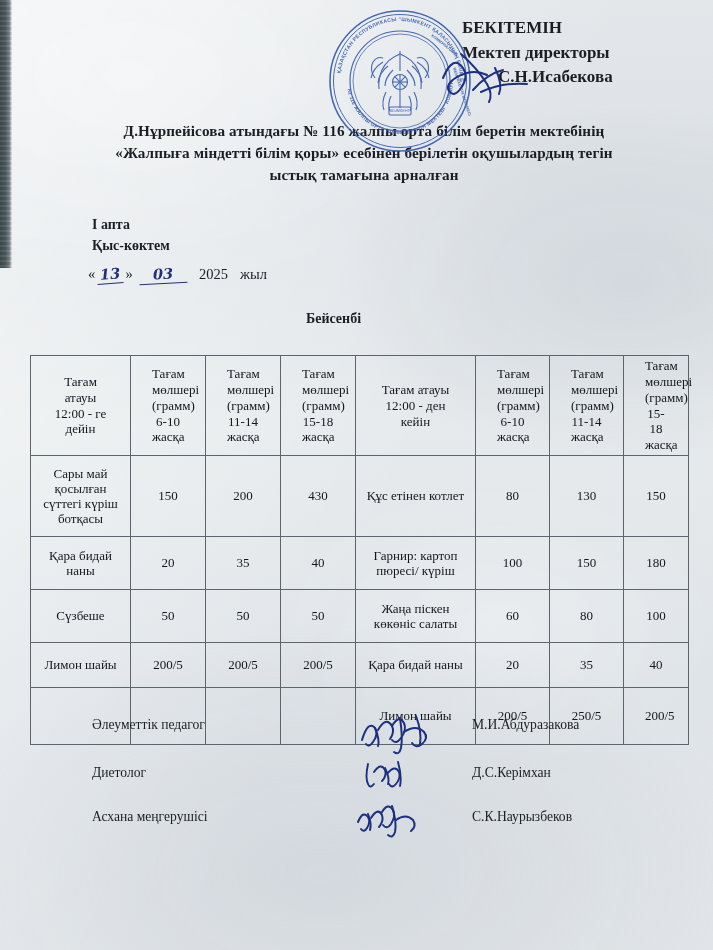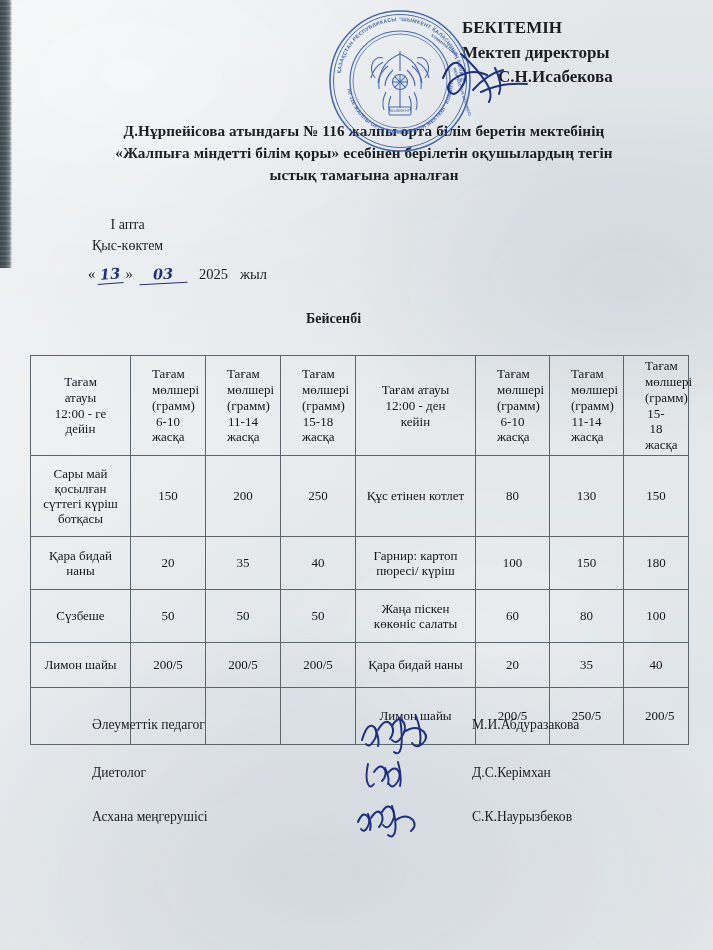--- a/index.html
+++ b/index.html
@@ -101,24 +101,23 @@
     letter-spacing: .1px;
     padding: 0 58px;
   }
   .title .line4 { letter-spacing: .6px; }
 
   
   .weekinfo {
     position: absolute;
     left: 92px;
     top: 214px;
-    font-weight: normal;
+    font-weight: bold;
     font-size: 14px;
     line-height: 1.5;
-    text-align: center;
   }
   .dateline {
     position: absolute;
     left: 88px;
     top: 265px;
     font-size: 14.5px;
     display: flex;
     align-items: baseline;
     gap: 2px;
     white-space: nowrap;
@@ -374,21 +373,21 @@
               <div>15-18</div>
               <div>жасқа</div>
             </th>
           </tr>
         </thead>
         <tbody>
           <tr class="r1">
             <td class="name">Сары май қосылған сүттегі күріш ботқасы</td>
             <td>150</td>
             <td>200</td>
-            <td>250</td>
+            <td>430</td>
             <td class="name">Құс етінен котлет</td>
             <td>80</td>
             <td>130</td>
             <td>150</td>
           </tr>
           <tr class="r2">
             <td class="name">Қара бидай наны</td>
             <td>20</td>
             <td>35</td>
             <td>40</td>

